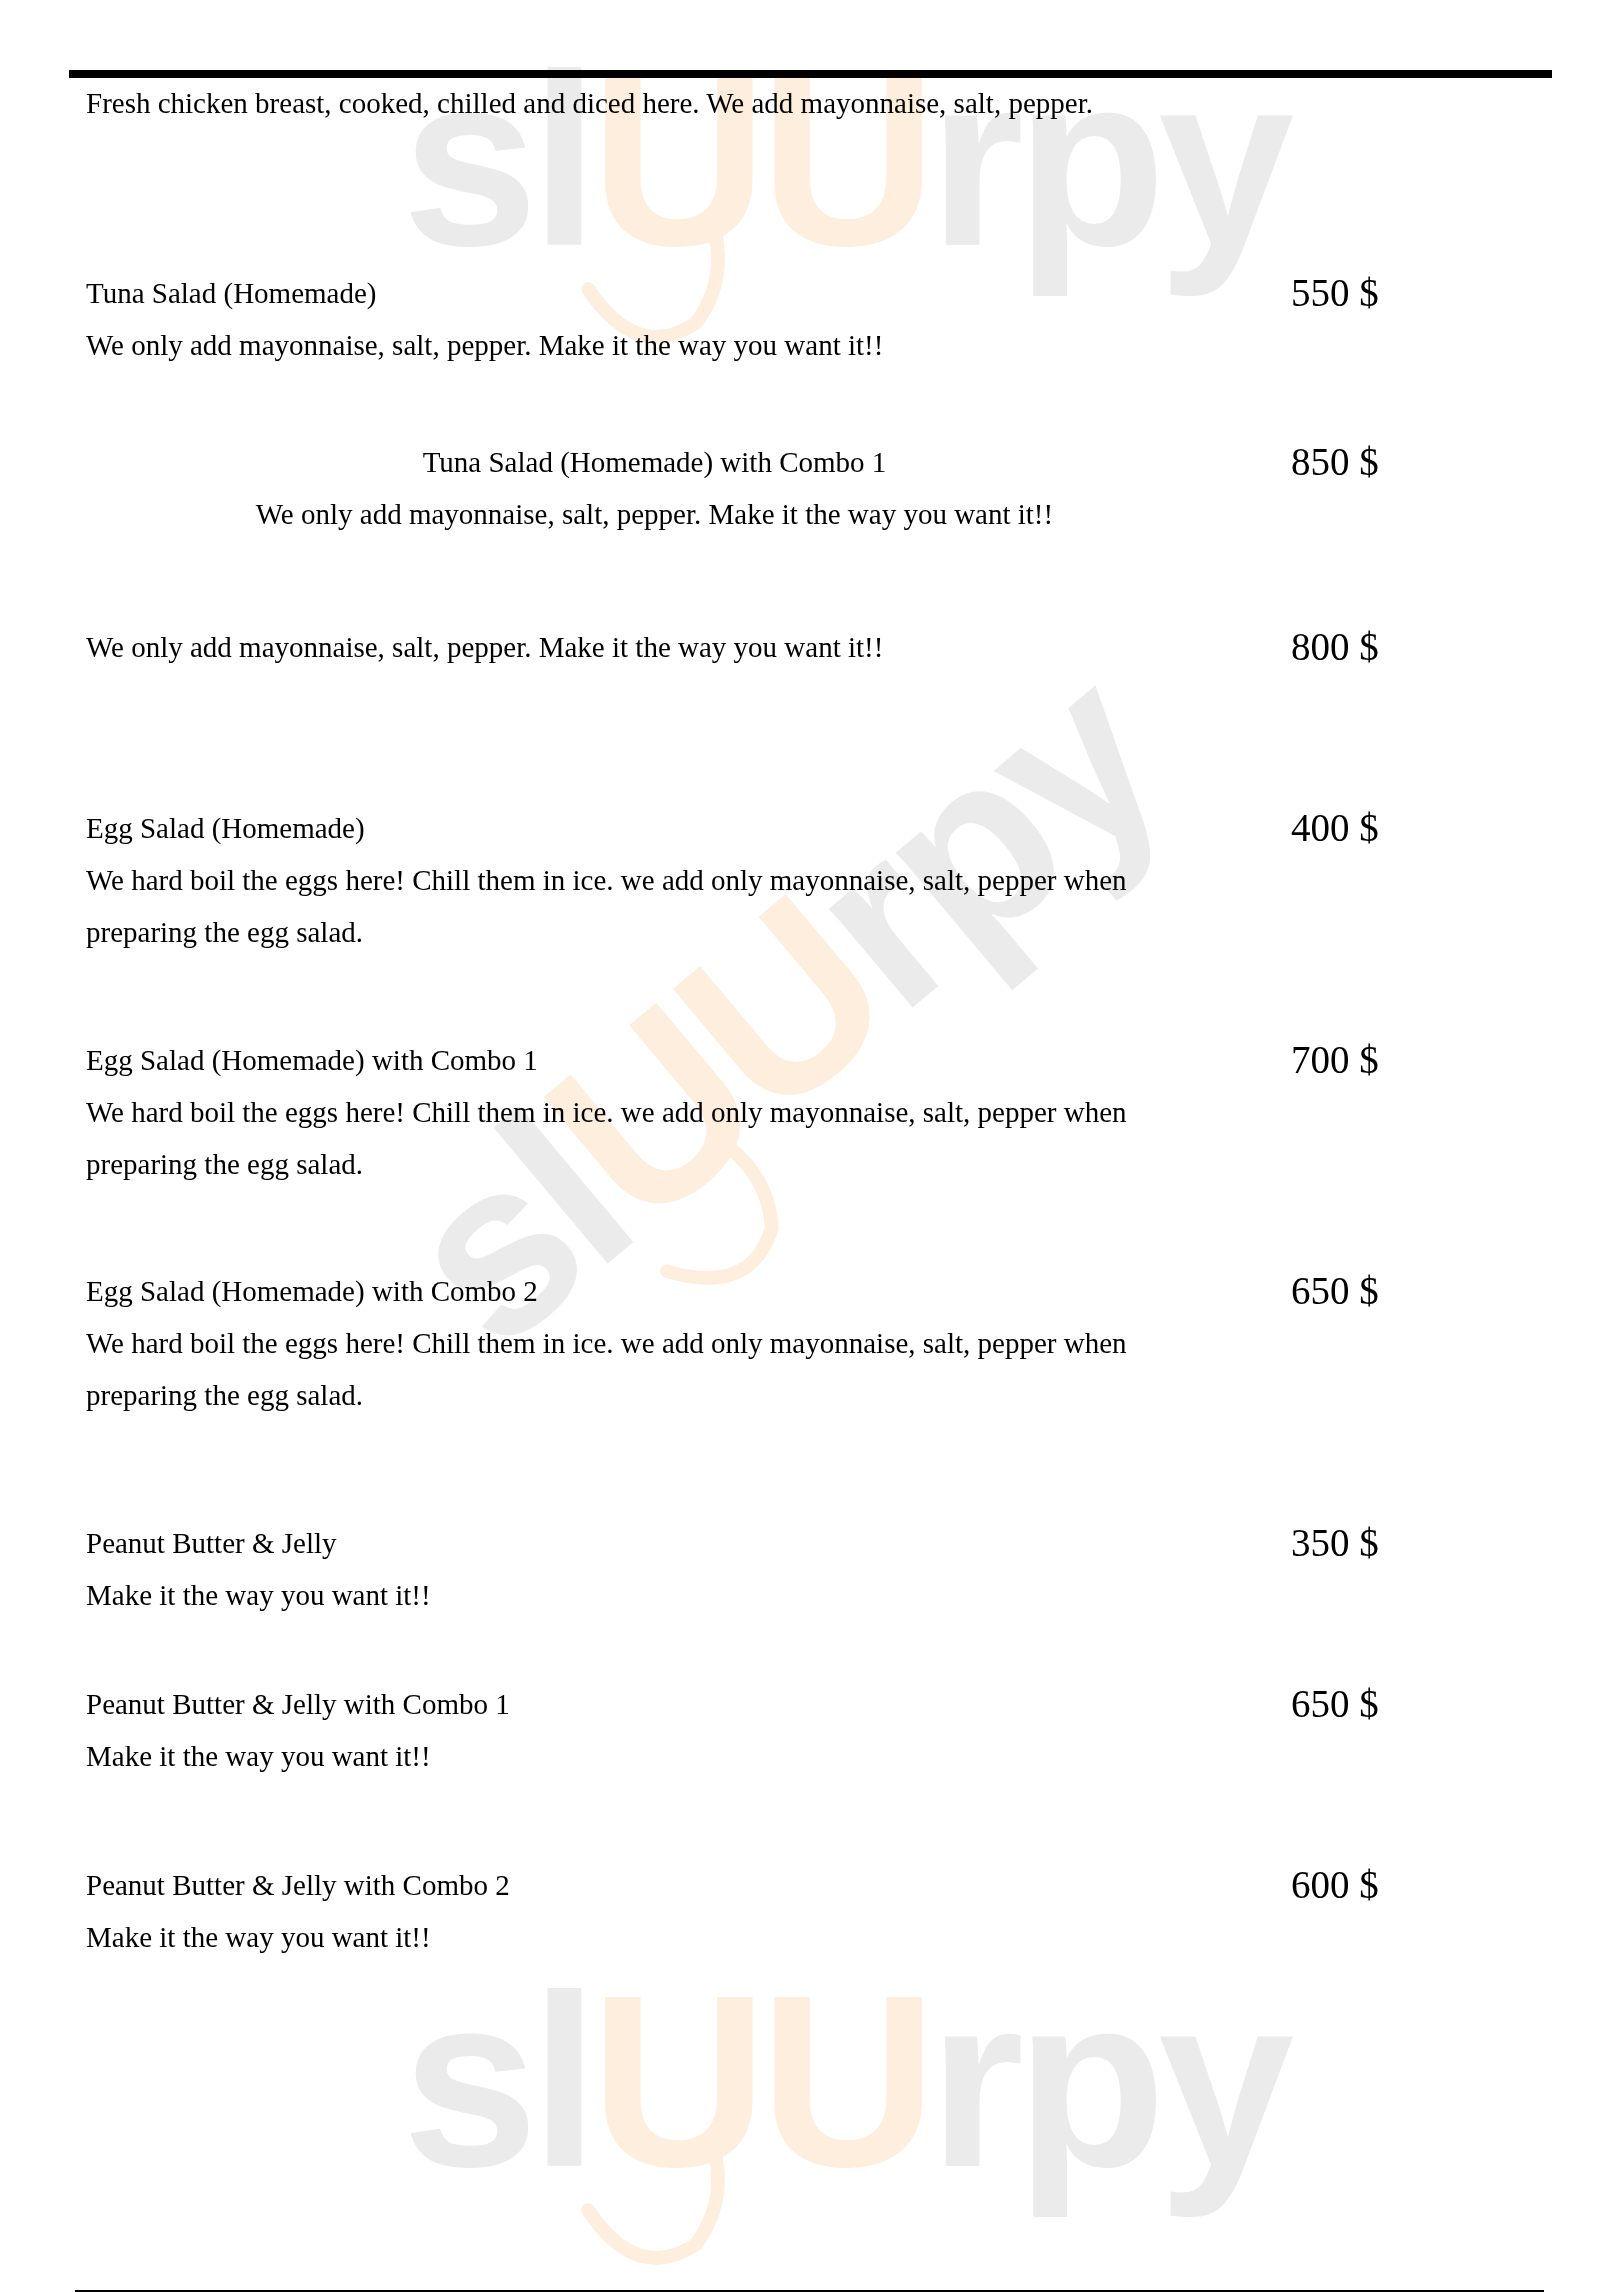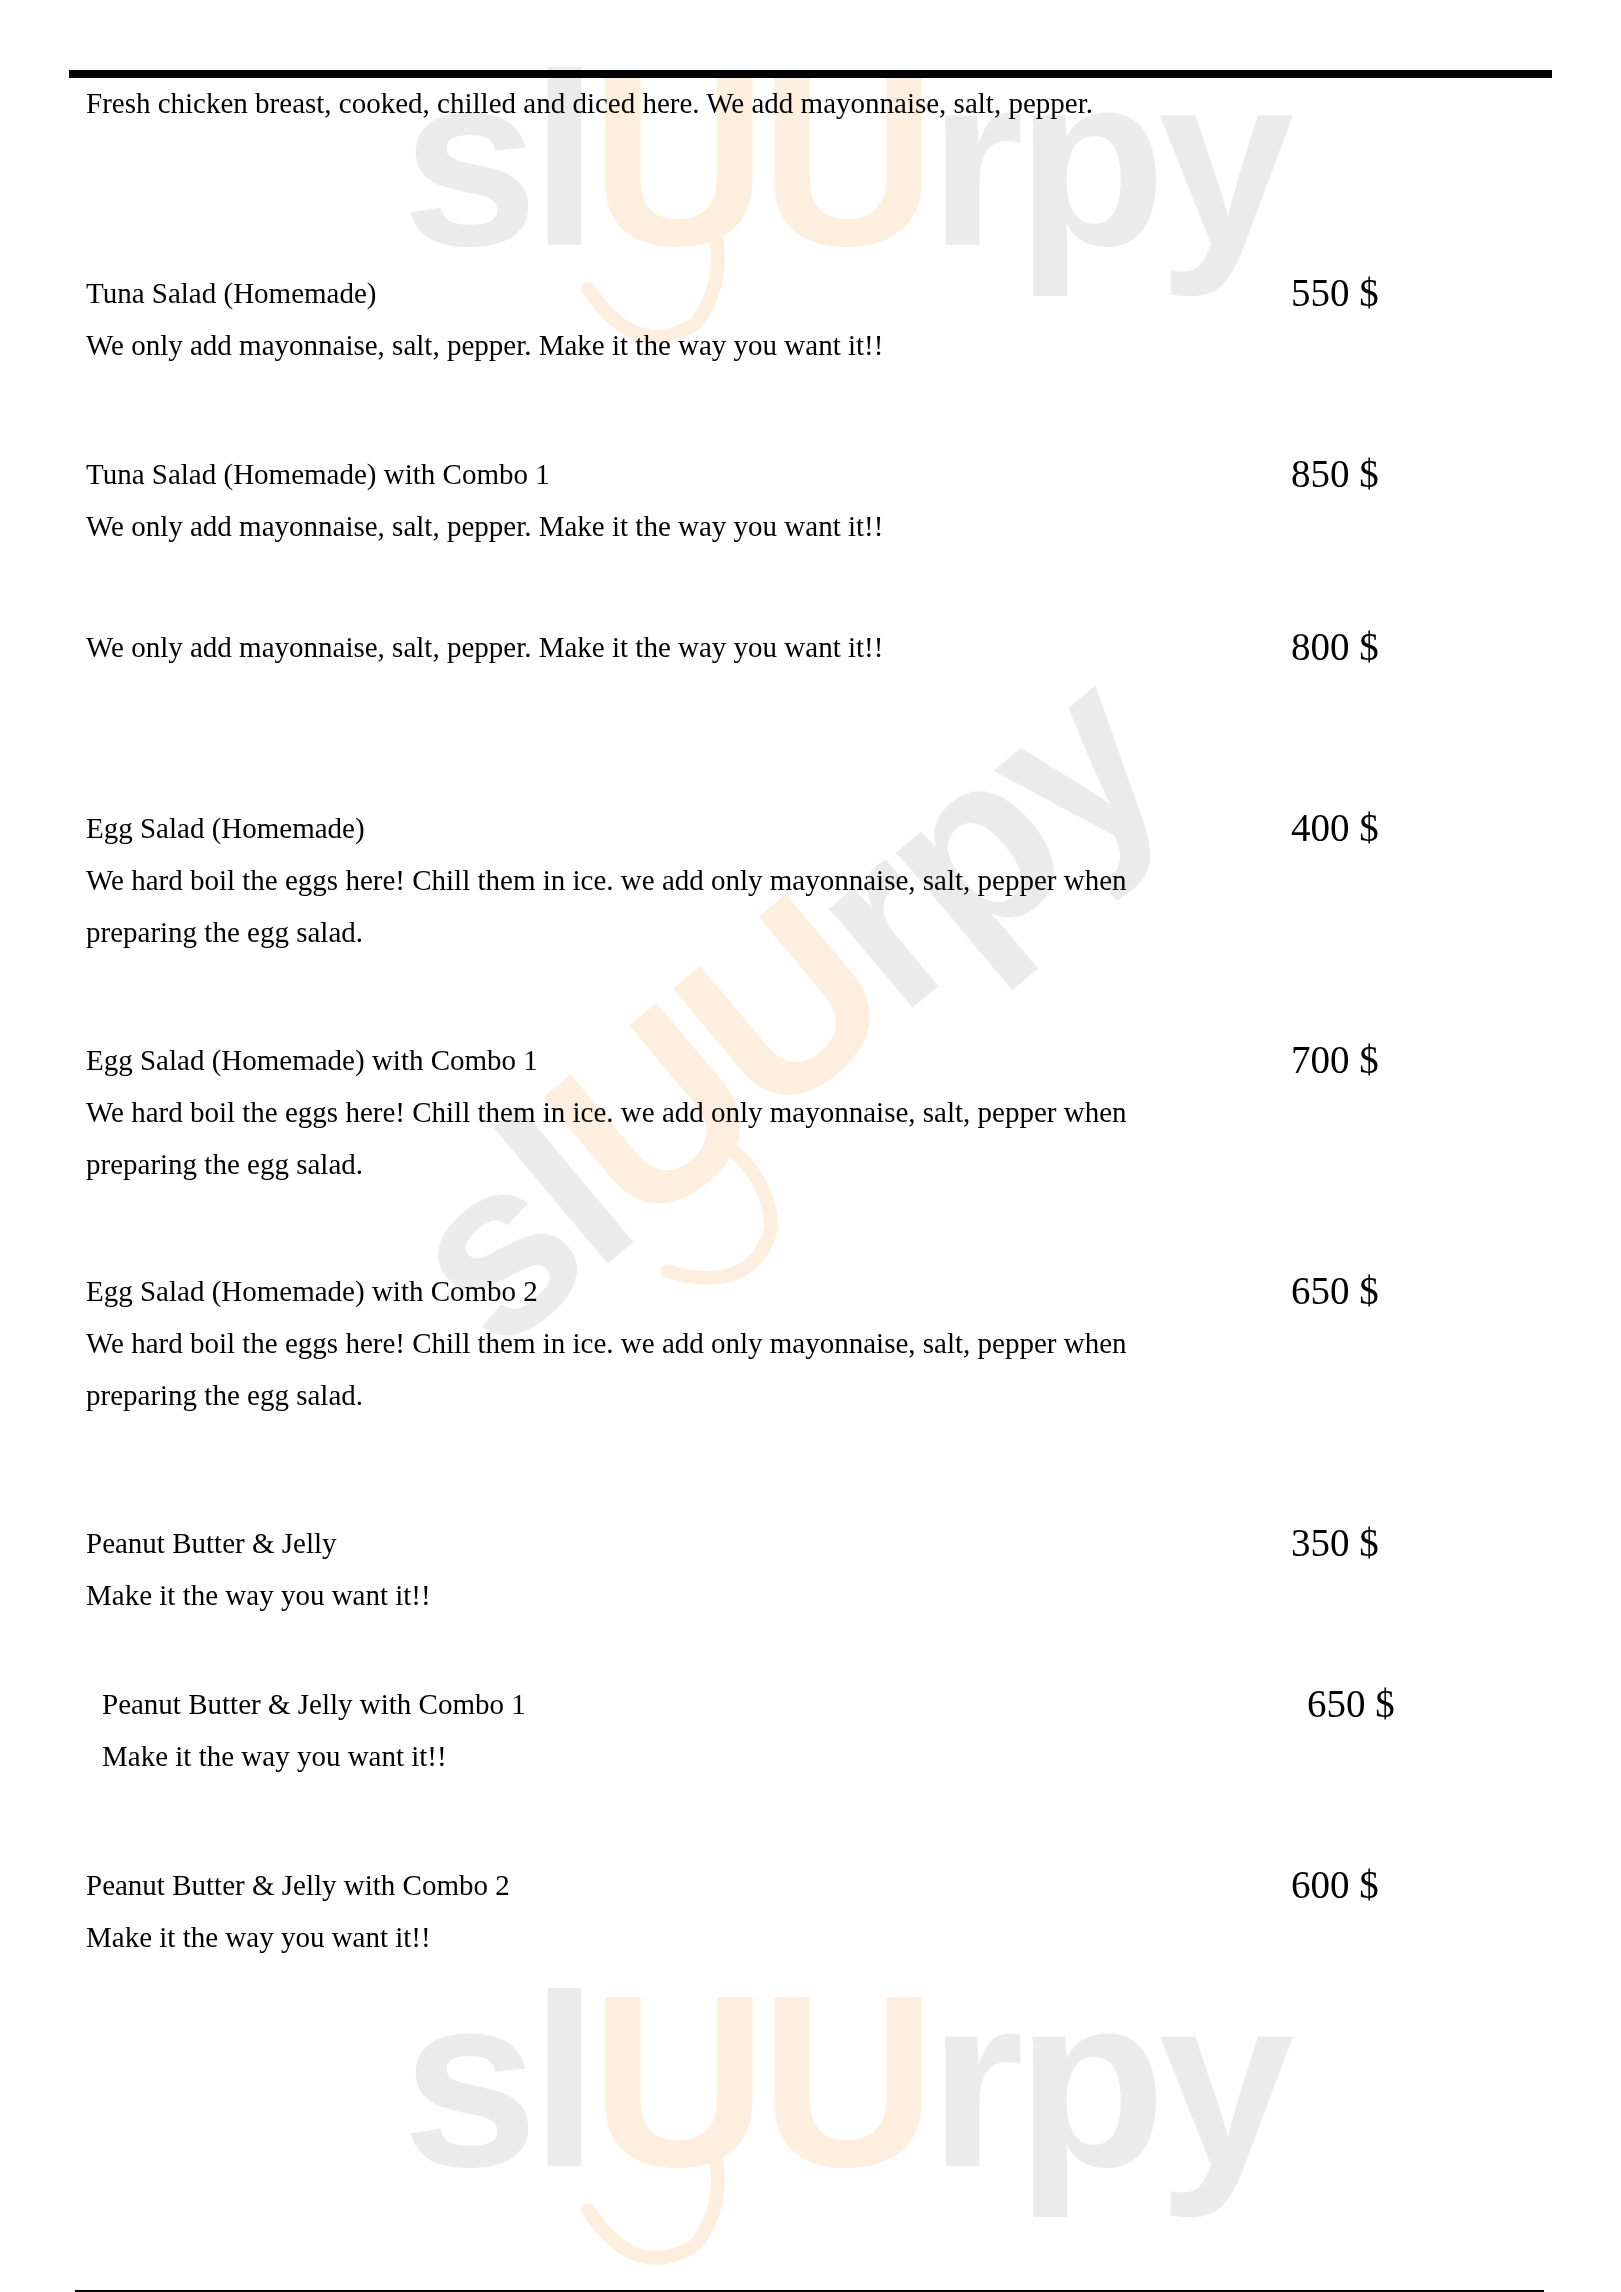--- a/index.html
+++ b/index.html
@@ -53,21 +53,21 @@
 </div>
 
 <div class="item" style="top:267px;">
   <div class="text">
     <span class="title">Tuna Salad (Homemade)</span>
     <span class="desc">We only add mayonnaise, salt, pepper. Make it the way you want it!!</span>
   </div>
   <span class="price">550 $</span>
 </div>
 
-<div class="item" style="top:448px;">
+<div class="item" style="top:436px;text-align:center;">
   <div class="text">
     <span class="title">Tuna Salad (Homemade) with Combo 1</span>
     <span class="desc">We only add mayonnaise, salt, pepper. Make it the way you want it!!</span>
   </div>
   <span class="price">850 $</span>
 </div>
 
 <div class="item" style="top:621px;">
   <div class="text">
     <span class="desc">We only add mayonnaise, salt, pepper. Make it the way you want it!!</span>
@@ -100,21 +100,21 @@
 </div>
 
 <div class="item" style="top:1497px;margin-top:20px;">
   <div class="text">
     <span class="title">Peanut Butter &amp; Jelly</span>
     <span class="desc">Make it the way you want it!!</span>
   </div>
   <span class="price">350 $</span>
 </div>
 
-<div class="item" style="top:1678px;margin-left:16px;">
+<div class="item" style="top:1678px;">
   <div class="text">
     <span class="title">Peanut Butter &amp; Jelly with Combo 1</span>
     <span class="desc">Make it the way you want it!!</span>
   </div>
   <span class="price">650 $</span>
 </div>
 
 <div class="item" style="top:1859px;">
   <div class="text">
     <span class="title">Peanut Butter &amp; Jelly with Combo 2</span>

